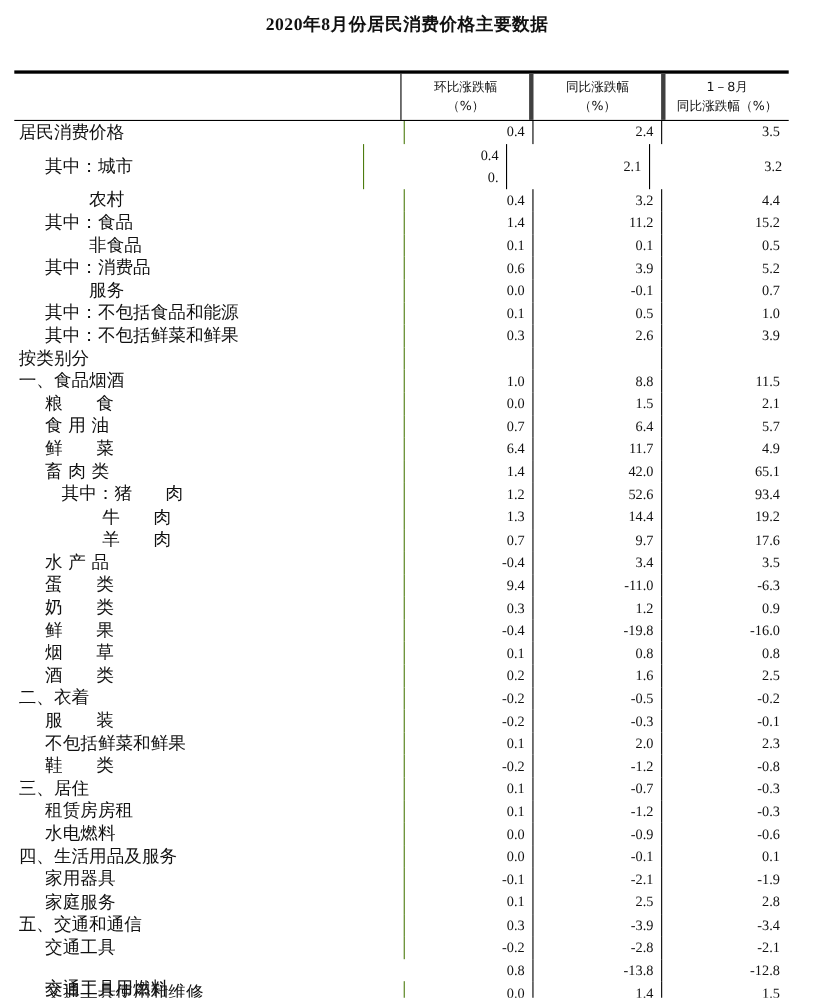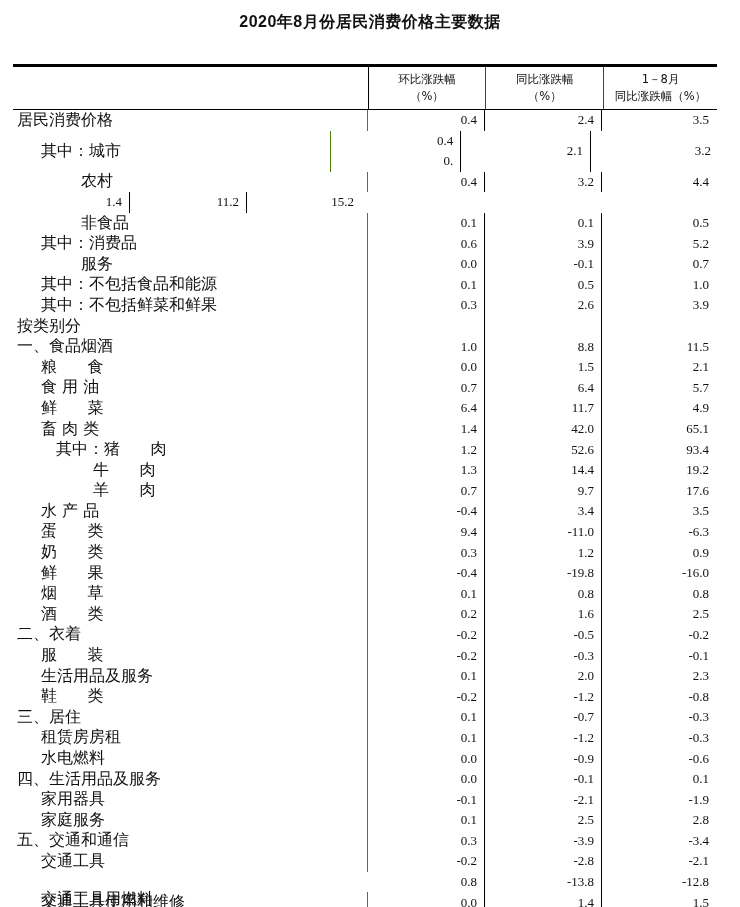--- a/index.html
+++ b/index.html
@@ -1,22 +1,22 @@
 <!DOCTYPE html>
 <html><head>
 <meta charset="utf-8">
 <style>
   html, body { margin:0; padding:0; background:#ffffff; }
   body { width:740px; height:907px; overflow:hidden; position:relative; font-family:"DejaVu Sans", sans-serif; color:#111; }
-  .title { position:absolute; top:12px; left:0; width:740px; text-align:center; font-family:Liberation Sans, sans-serif; font-weight:bold; font-size:16px; letter-spacing:0.5px; }
+  .title { position:absolute; top:12px; left:0; width:740px; text-align:center; font-family:Liberation Serif, serif; font-weight:bold; font-size:16px; letter-spacing:0.5px; }
   .tbl { position:absolute; left:13px; top:64px; width:704px; }
   .topline { height:3px; background:#000; }
   .hdr { display:flex; height:42px; border-bottom:1px solid #000; }
   .hdr .c0 { width:355px; border-right:1px solid #000; }
-  .hdr .hc { width:117px; border-right:1px solid #404040; display:flex; flex-direction:column; align-items:center; justify-content:center; font-size:11.5px; line-height:17px; }
+  .hdr .hc { width:117px; border-right:4px solid #404040; display:flex; flex-direction:column; align-items:center; justify-content:center; font-size:11.5px; line-height:17px; }
   .hdr .hc:last-child { border-right:none; width:113px; }
   .body { position:relative; }
   .row { display:flex; height:20.6px; font-size:12px; }
   .row .lbl { width:355px; border-right:1px solid #4d7c0f; box-sizing:border-box; display:flex; align-items:center; white-space:pre; font-size:16px; }
   .row .v { width:117px; border-right:1px solid #000; box-sizing:border-box; display:flex; align-items:center; justify-content:flex-end; padding-right:7px; font-family:"Liberation Serif", serif; font-size:13px; }
   .row .v:last-child { border-right:none; width:113px; padding-right:6px; }
   .row.tall { height:41px;gap:25px; }
   .stack { display:flex; flex-direction:column; align-items:flex-end; line-height:20px; }
 </style>
 </head>
@@ -59,20 +59,21 @@
         <div class="v">2.1</div>
         <div class="v">3.2</div>
       </div>
       <div class="row">
         <div class="lbl" style="padding-left: 68px;">农村</div>
         <div class="v">0.4</div>
         <div class="v">3.2</div>
         <div class="v">4.4</div>
       </div>
       <div class="row">
+        <div class="lbl" style="padding-left: 28px;">其中：食品</div>
         <div class="v">1.4</div>
         <div class="v">11.2</div>
         <div class="v">15.2</div>
       </div>
       <div class="row">
         <div class="lbl" style="padding-left: 68px;">非食品</div>
         <div class="v">0.1</div>
         <div class="v">0.1</div>
         <div class="v">0.5</div>
       </div>
@@ -196,21 +197,21 @@
         <div class="v">-0.5</div>
         <div class="v">-0.2</div>
       </div>
       <div class="row">
         <div class="lbl" style="padding-left: 28px;">服      装</div>
         <div class="v">-0.2</div>
         <div class="v">-0.3</div>
         <div class="v">-0.1</div>
       </div>
       <div class="row">
-        <div class="lbl" style="padding-left: 28px;">生活用品及服务</div>
+        <div class="lbl" style="padding-left: 28px;">不包括鲜菜和鲜果</div>
         <div class="v">0.1</div>
         <div class="v">2.0</div>
         <div class="v">2.3</div>
       </div>
       <div class="row">
         <div class="lbl" style="padding-left: 28px;">鞋      类</div>
         <div class="v">-0.2</div>
         <div class="v">-1.2</div>
         <div class="v">-0.8</div>
       </div>

